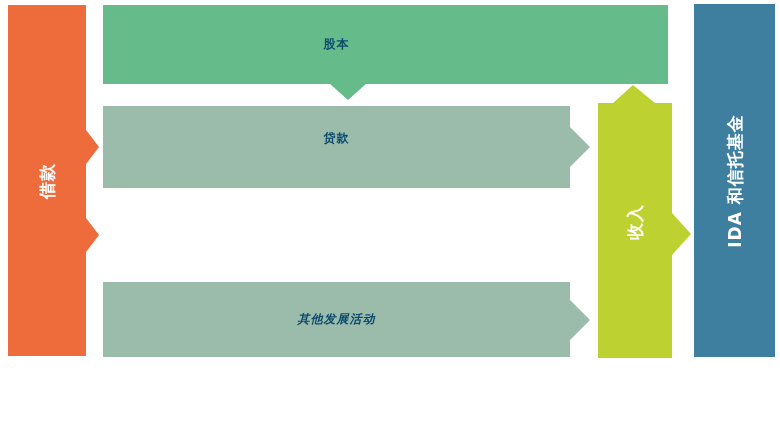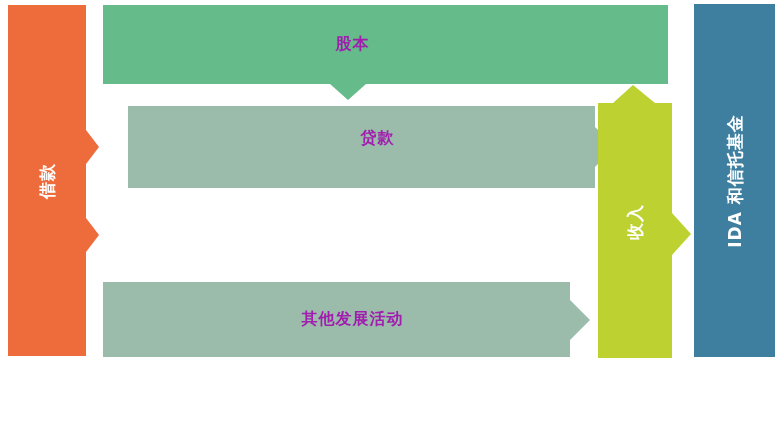--- a/index.html
+++ b/index.html
@@ -22,48 +22,48 @@
     position: absolute;
     left: 0;
     top: 0;
     overflow: visible;
     display: block;
   }
   .hlabel {
     position: absolute;
     top: 0;
     bottom: 0;
-    left: 16px;
+    left: 0;
     display: flex;
     align-items: center;
     justify-content: center;
-    color: #a21caf;
-    font-size: 16px;
+    color: #0c4a6e;
+    font-size: 12px;
     font-weight: 600;
     letter-spacing: 1px;
     z-index: 2;
   }
   .vlabel {
     position: absolute;
     left: 50%;
     top: 50%;
     transform: translate(-50%, -50%) rotate(-90deg);
     white-space: nowrap;
     color: #ffffff;
     font-size: 17px;
     font-weight: 600;
     letter-spacing: 1px;
     z-index: 2;
   }
   
   .borrow  { left: 8px;   top: 5px;   width: 78px;  height: 351px; }
   .equity  { left: 103px; top: 5px;   width: 565px; height: 79px;  }
-  .loans   { left: 103px; top: 106px; width: 467px; height: 64px; margin-left: 25px;  }
+  .loans   { left: 103px; top: 106px; width: 467px; height: 64px;  }
   .invest  { left: 103px; top: 198px; width: 467px; height: 72px;  }
-  .other   { left: 103px; top: 282px; width: 467px; height: 74px;  }
+  .other   { left: 103px; top: 282px; width: 467px; height: 74px; font-style: italic;  }
   .income  { left: 598px; top: 85px;  width: 74px;  height: 273px; }
   .ida     { left: 694px; top: 4px;   width: 81px;  height: 353px; }
   .equity .hlabel { width: 467px; } 
   .loans .hlabel, .invest .hlabel, .other .hlabel { width: 467px; }
 </style>
 </head>
 <body>
 
 <div class="canvas">
 

